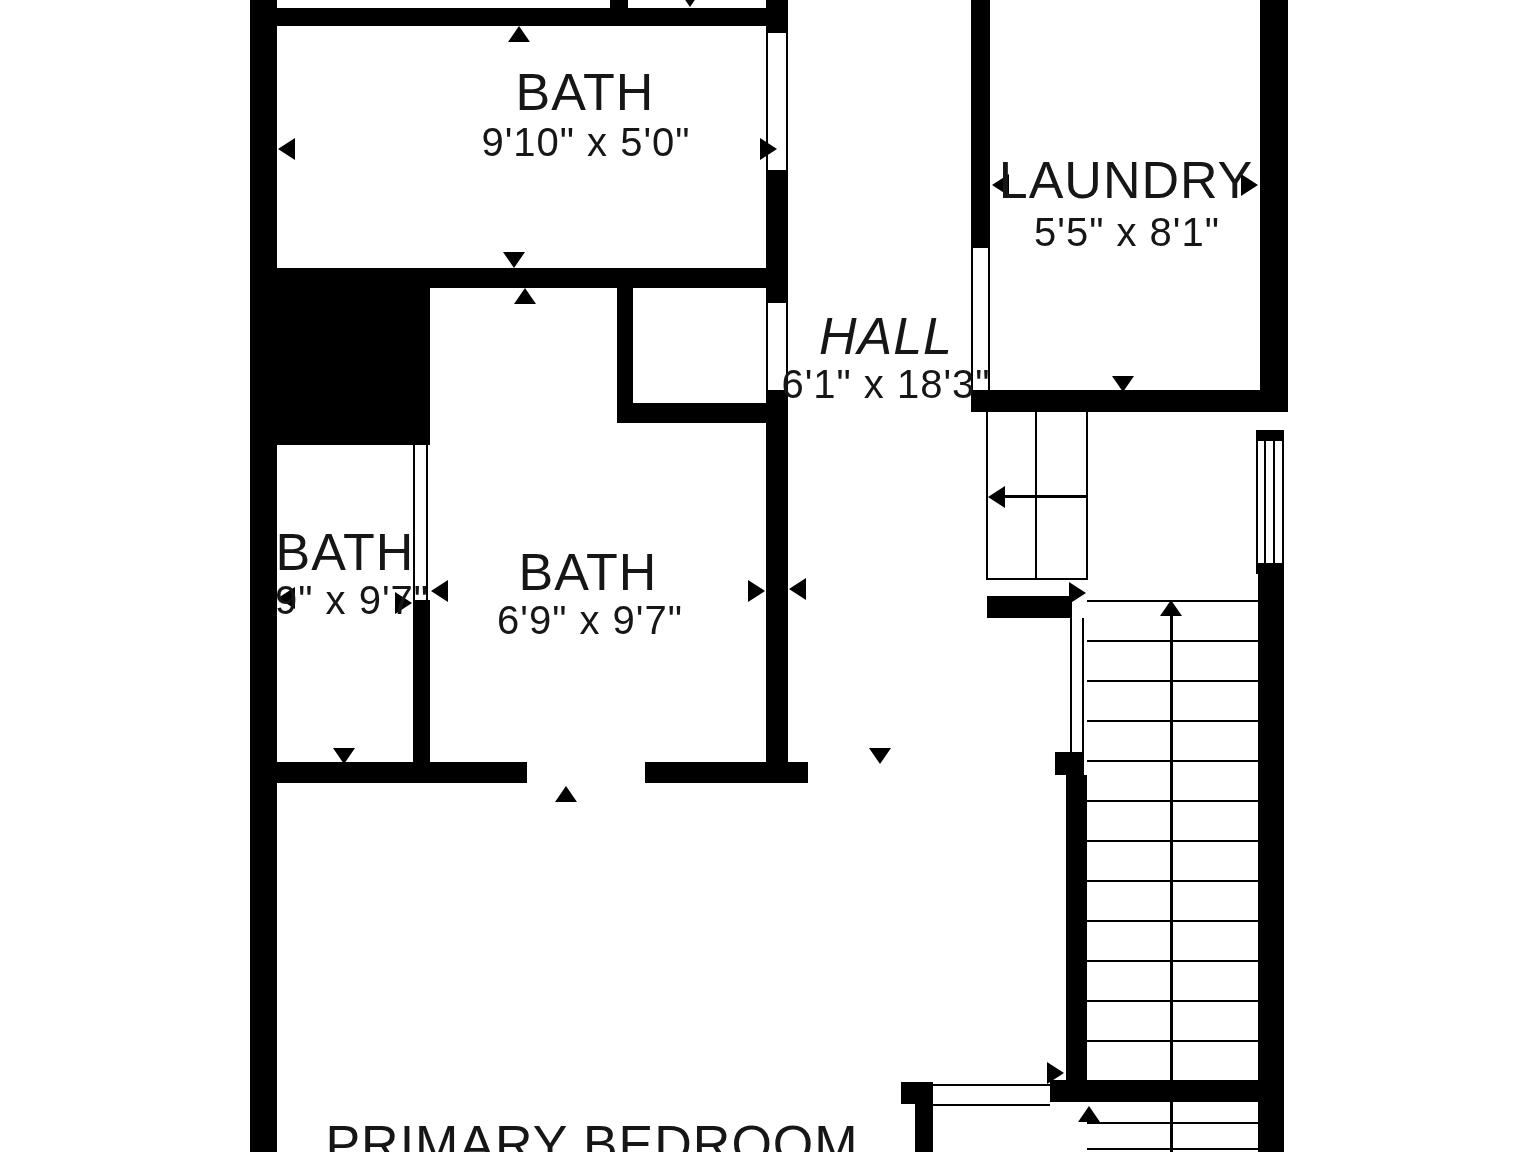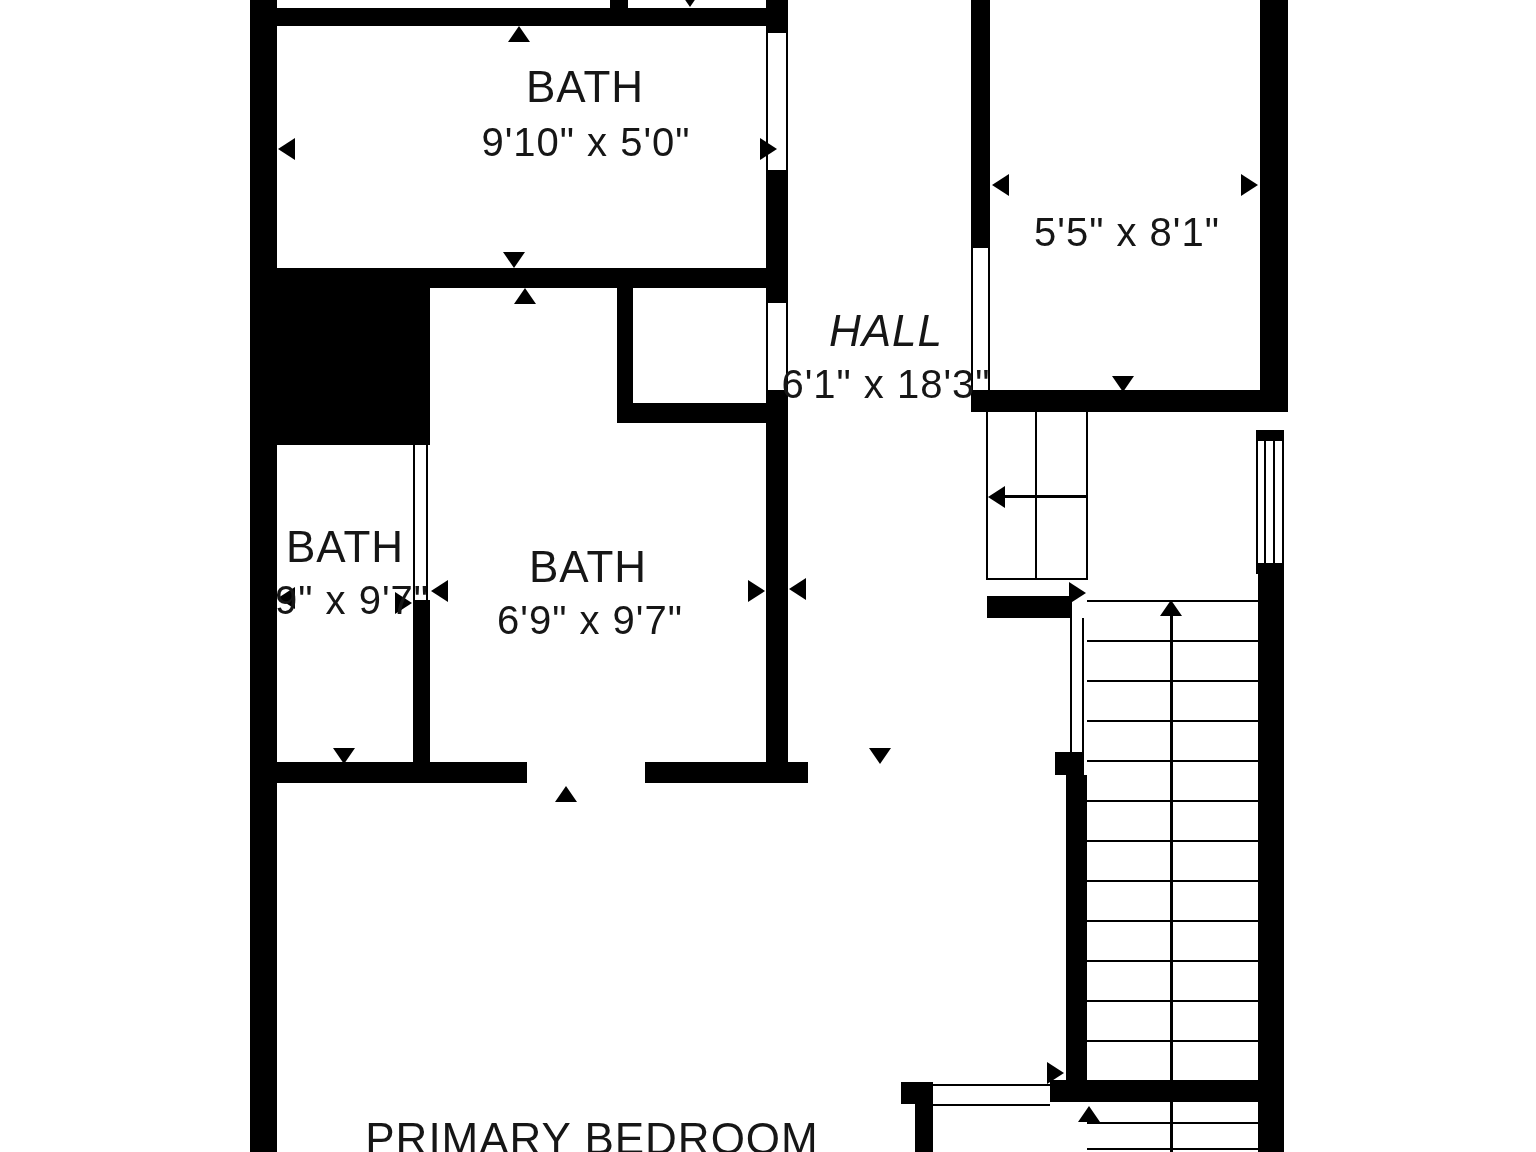--- a/index.html
+++ b/index.html
@@ -3,21 +3,21 @@
 <meta charset="utf-8">
 <style>
   html,body{margin:0;padding:0;background:#ffffff;}
   #plan{position:relative;width:1536px;height:1152px;background:#ffffff;overflow:hidden;
         font-family:"Liberation Sans",sans-serif;}
   .w{position:absolute;background:#000;}            
   .tl{position:absolute;background:#000;}           
   .gap{position:absolute;background:#fff;}
   .rlabel,.rdims{position:absolute;color:#161616;text-align:center;
         transform:translateX(-50%);white-space:nowrap;letter-spacing:1px;}
-  .rlabel{font-size:44px;}
+  .rlabel{font-size:52px;}
   .rdims{font-size:40px;}
   .ar{position:absolute;width:0;height:0;border-style:solid;}
   .ar-up{border-width:0 11px 16px 11px;border-color:transparent transparent #000 transparent;}
   .ar-down{border-width:16px 11px 0 11px;border-color:#000 transparent transparent transparent;}
   .ar-left{border-width:11px 17px 11px 0;border-color:transparent #000 transparent transparent;}
   .ar-right{border-width:11px 0 11px 17px;border-color:transparent transparent transparent #000;}
 </style>
 </head>
 <body>
 
@@ -131,20 +131,21 @@
   <div class="ar ar-down" style="left:333px;top:748px;"></div>
   <div class="ar ar-up" style="left:555px;top:786px;"></div>
   <div class="ar ar-down" style="left:869px;top:748px;"></div>
   <div class="ar ar-down" style="left:1112px;top:376px;"></div>
   <div class="ar ar-right" style="left:1047px;top:1062px;"></div>
   <div class="ar ar-up" style="left:1078px;top:1106px;"></div>
 
   <div class="rlabel" style="left:585px;top:62px;">BATH</div>
   <div class="rdims" style="left:586px;top:120px;">9'10" x 5'0"</div>
 
+  <div class="rlabel" style="left:1126px;top:150px;">LAUNDRY</div>
   <div class="rdims" style="left:1127px;top:210px;">5'5" x 8'1"</div>
 
   <div class="rlabel" style="left:886px;top:306px;font-style:italic;">HALL</div>
   <div class="rdims" style="left:886px;top:362px;">6'1" x 18'3"</div>
 
   <div class="rlabel" style="left:345px;top:522px;">BATH</div>
   <div class="rdims" style="left:352px;top:578px;">9" x 9'7"</div>
 
   <div class="rlabel" style="left:588px;top:542px;">BATH</div>
   <div class="rdims" style="left:590px;top:598px;">6'9" x 9'7"</div>

